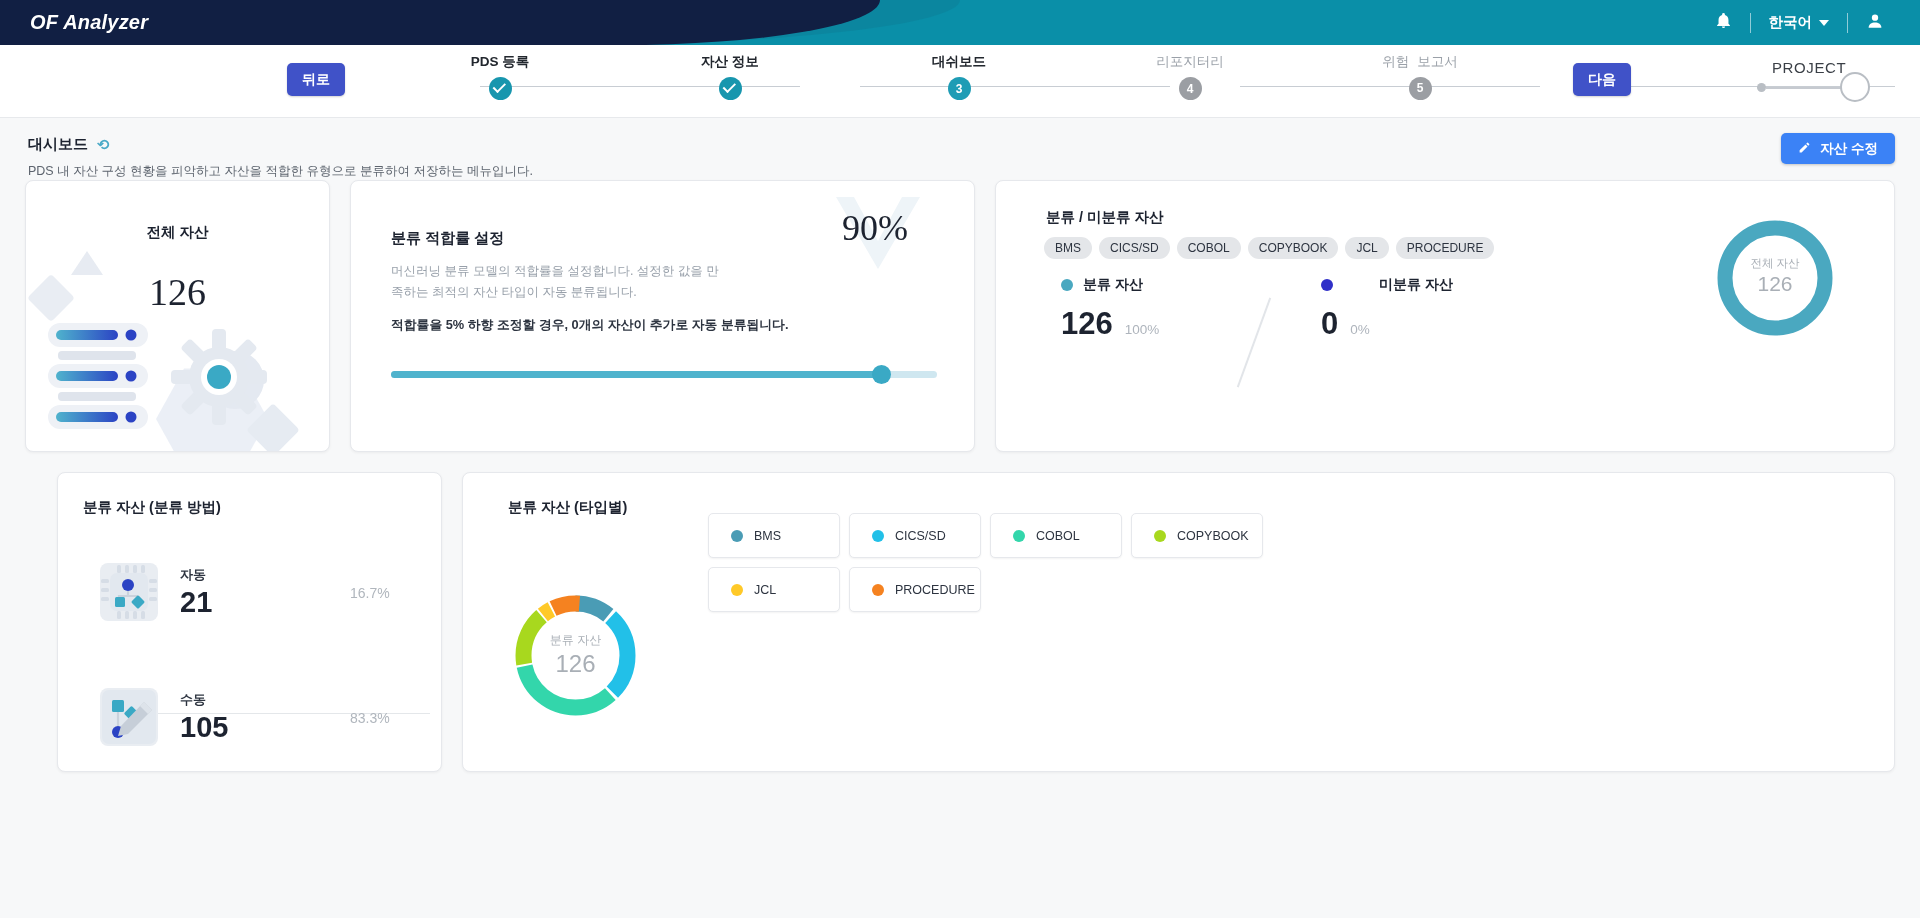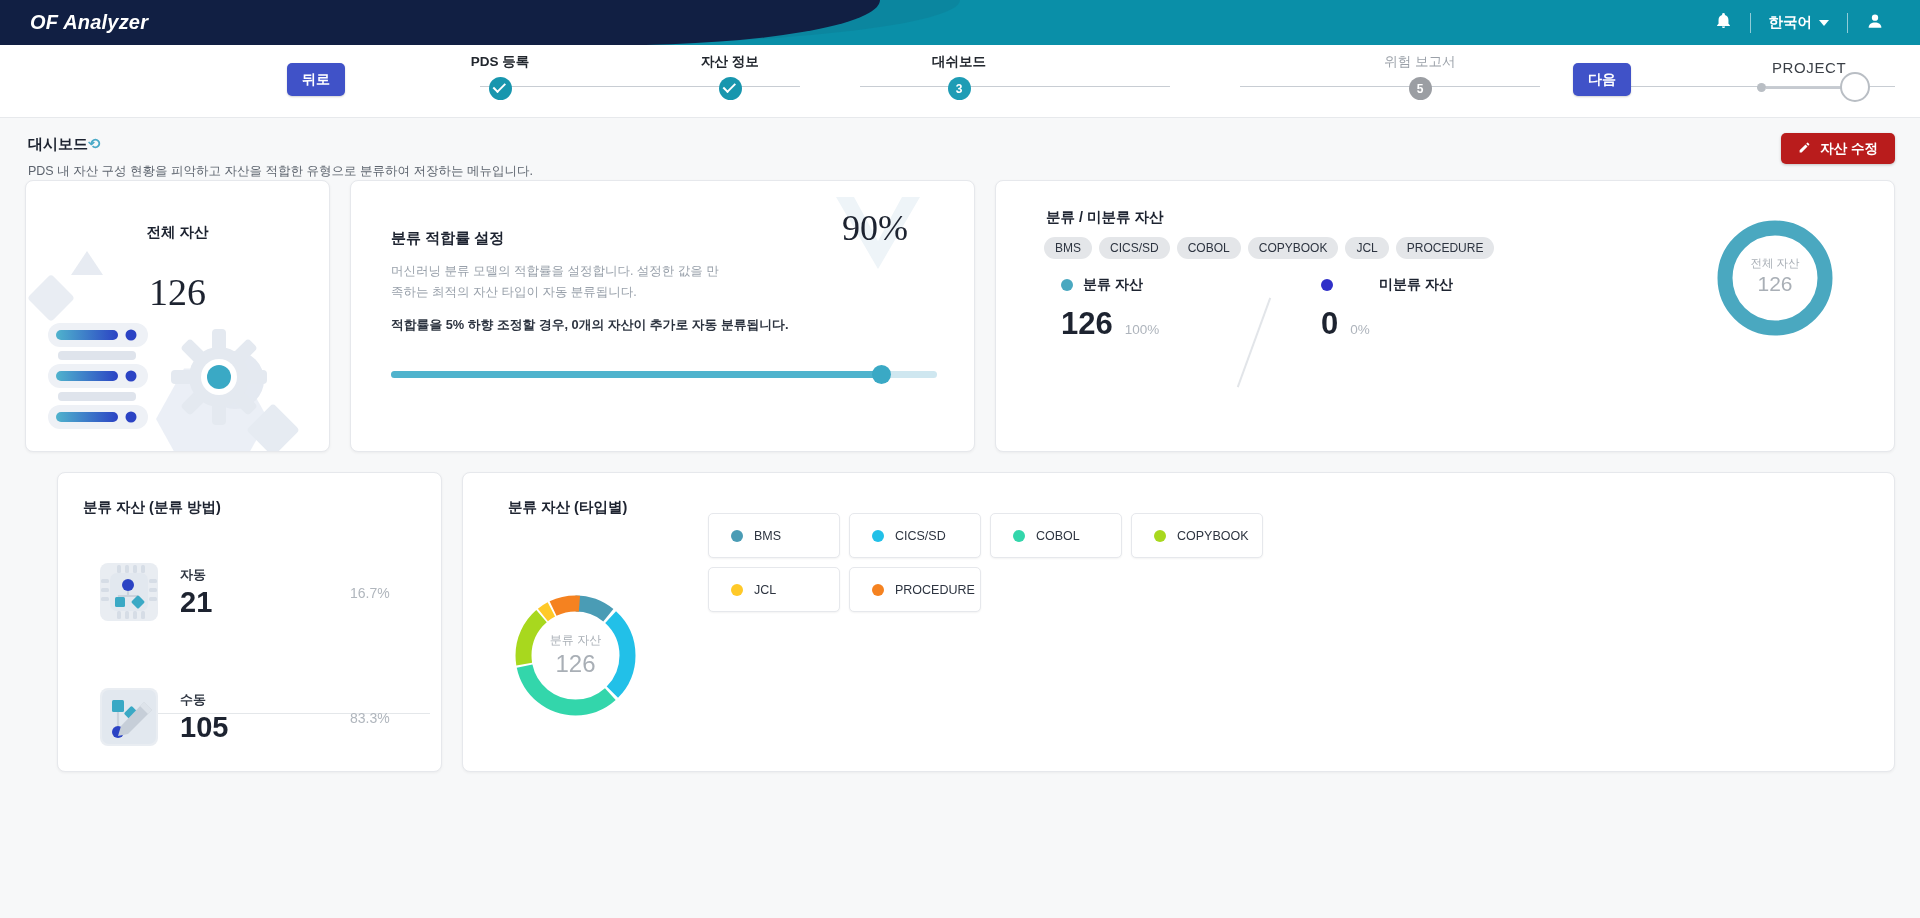--- a/index.html
+++ b/index.html
@@ -84,26 +84,26 @@
   .projwrap { position: absolute; left: 1740px; top: 14px; width: 150px; height: 45px; }
   .projwrap .ptitle { position: absolute; left: 32px; top: 0px; font-size: 15px; color: #3a3f46; letter-spacing: .6px; }
   .projwrap .pdot { position: absolute; left: 17px; top: 24px; width: 9px; height: 9px; border-radius: 50%; background: #b9bec4; }
   .projwrap .pline { position: absolute; left: 26px; top: 28px; width: 75px; height: 2px; background: #c6cad0; }
   .projwrap .pcirc { position: absolute; left: 100px; top: 13px; width: 30px; height: 30px; border-radius: 50%; border: 2px solid #b9bec4; background: #fff; }
 
   
   .pagehead {
     position: relative; padding: 17px 0 0 28px; height: 62px; background: #f7f8f9;
   }
-  .pagehead .ttl { font-size: 15px; font-weight: bold; color: #1d2330; display: flex; align-items: flex-start; }
+  .pagehead .ttl { font-size: 15px; font-weight: bold; color: #1d2330; display: flex; align-items: flex-end; gap: 9px; }
   .refresh-ico { color: #49a9c7; font-size: 15px; cursor: pointer; display:inline-block; transform: scaleX(-1); }
   .pagehead .sub { margin-top: 9px; font-size: 12.5px; color: #5d646e; }
   .btn-edit {
     position: absolute; right: 25px; top: 15px; height: 31px; padding: 0 17px;
-    background: #b91c1c; color: #fff; border: none; border-radius: 5px;
+    background: #3b82f6; color: #fff; border: none; border-radius: 5px;
     font-size: 13.5px; font-weight: bold; cursor: pointer; display: flex; align-items: center; gap: 9px;
     font-family: "Liberation Sans", sans-serif; box-shadow: 0 1px 3px rgba(0,0,0,.22);
   }
 
   
   .card { background: #fff; border: 1px solid #e6e8ec; border-radius: 8px; box-shadow: 0 1px 3px rgba(0,0,0,.05); }
   .row1 { display: flex; gap: 20px; padding: 0 25px; height: 272px; }
   .c-total { width: 305px; position: relative; overflow: hidden; }
   .c-fit   { width: 625px; position: relative; overflow: hidden; }
   .c-class { flex: 1; position: relative; overflow: hidden; }
@@ -222,21 +222,25 @@
     <div class="step done" style="left:60px;">
       <span class="slabel">PDS 등록</span>
       <span class="circ">
           <i class="check"></i>
         </span>
     </div>
     <div class="step current" style="left:519px;">
       <span class="slabel">대쉬보드</span>
       <span class="circ">3</span>
     </div>
-    <div class="step inactive" style="left:980px;">
+    <div class="step inactive" style="left:750px;">
+      <span class="slabel">리포지터리</span>
+      <span class="circ">4</span>
+    </div>
+    <div class="step inactive" style="left:980px;font-family:Liberation Mono, monospace;">
       <span class="slabel">위험 보고서</span>
       <span class="circ">5</span>
     </div>
   </div>
   <button class="btn-next">다음</button>
   <div class="projwrap">
     <div class="ptitle">PROJECT</div>
     <div class="pdot"></div>
     <div class="pline"></div>
     <div class="pcirc"></div>

